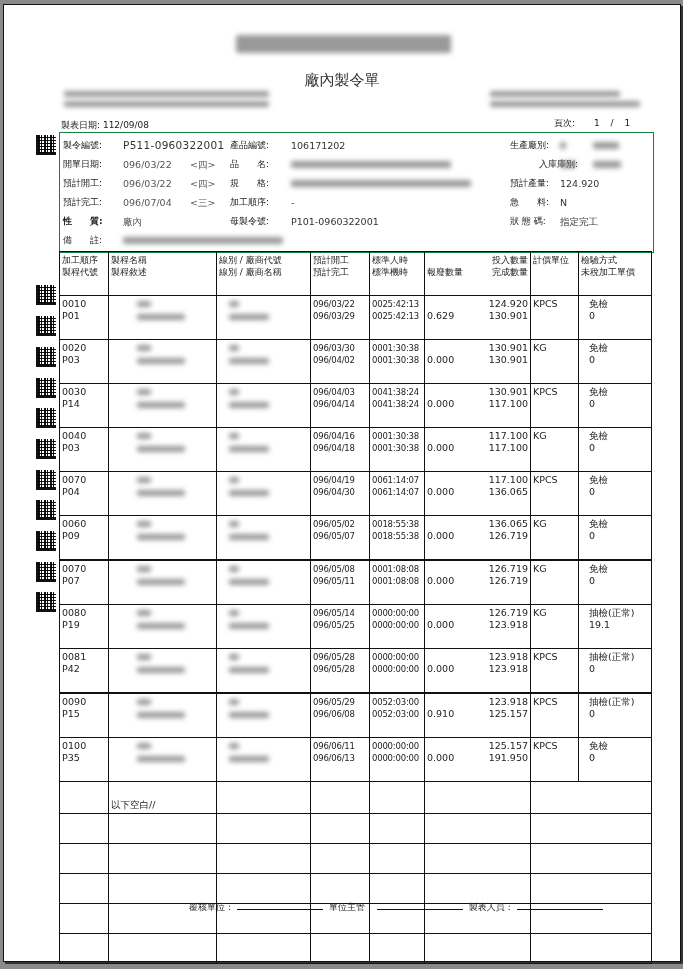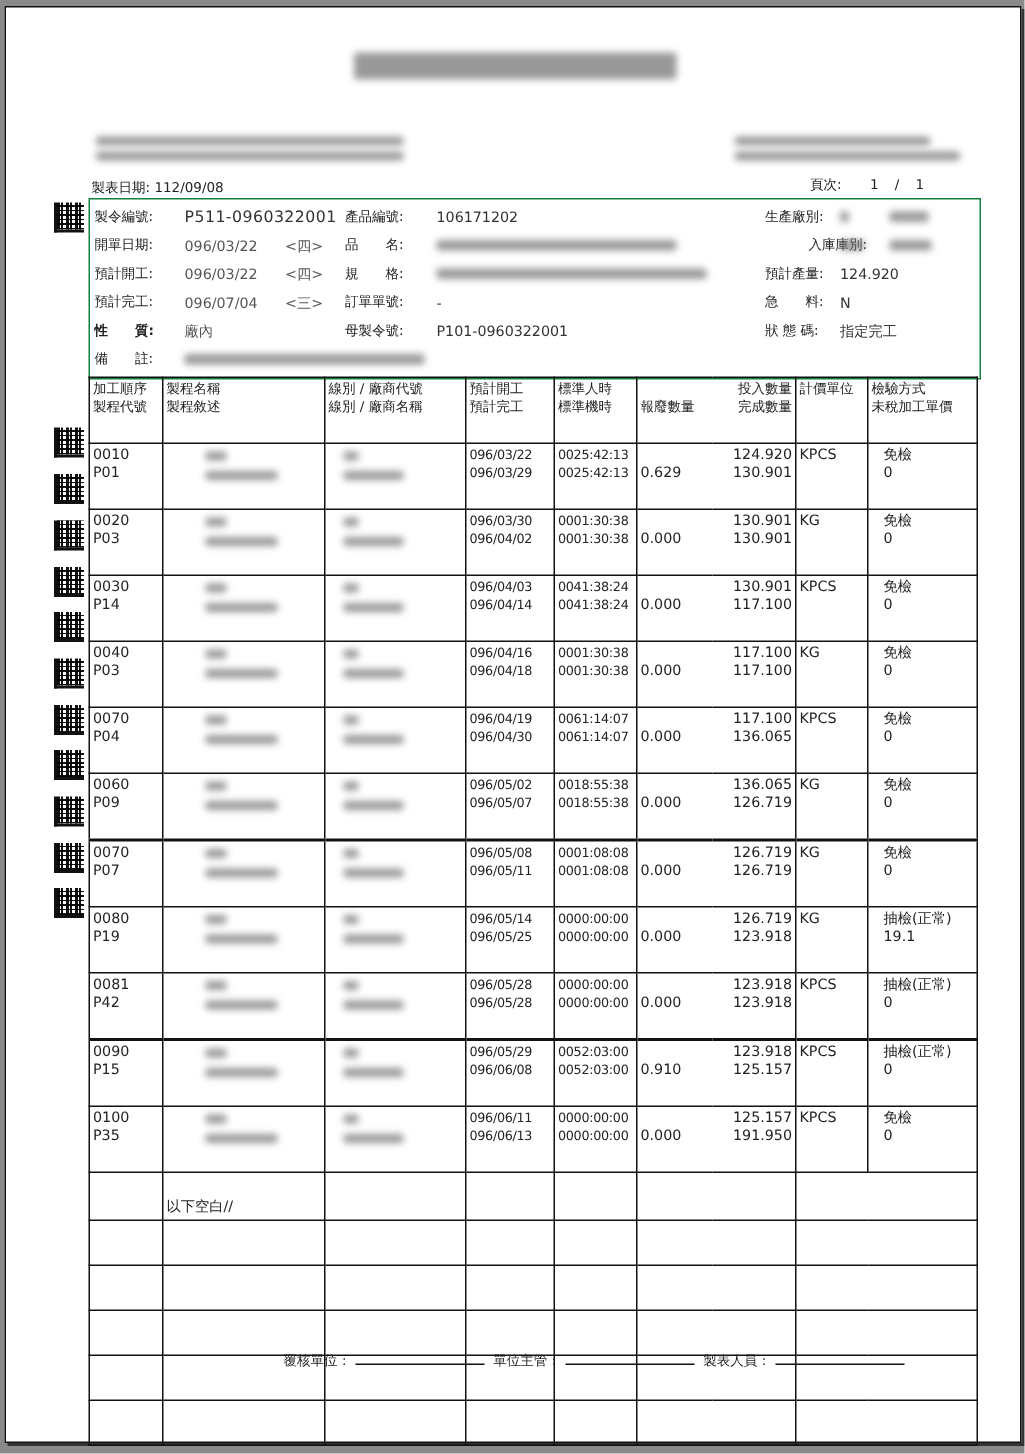--- a/index.html
+++ b/index.html
@@ -7,21 +7,21 @@
          font-family:"DejaVu Sans","Liberation Sans",sans-serif; color:#222; }
   .page { position:absolute; left:3px; top:4px; width:676px; height:956px; background:#fff;
           border:1px solid #111; box-shadow:2px 2px 0 #333; }
   .abs { position:absolute; }
   .blurbox { display:inline-block; background:#777; border-radius:2px; filter:blur(2.5px); opacity:.75; }
   .company { left:232px; top:30px; width:215px; height:22px; }
   .title { left:0; width:676px; top:66px; text-align:center; font-size:15px; color:#333; }
   .addrL { left:60px; top:86px; }
   .addrR { left:486px; top:86px; }
   .hdr-date { left:57px; top:114px; font-size:9px; }
-  .hdr-page { left:536px; top:112px; font-size:9px;text-align:center; }
+  .hdr-page { left:550px; top:112px; font-size:9px;text-align:center; }
   .hdr-page .val { margin-left:16px; letter-spacing:4px; }
 
   .info { left:55px; top:127px; width:593px; height:119px; border:1px solid #15803d; font-size:9.5px; }
   .info .r { position:absolute; left:0; height:19px; line-height:19px; width:100%; }
   .lbl { position:absolute; font-size:9px; color:#222; }
   .v { position:absolute; color:#333; }
   .grey { color:#555; }
 
   .qr { position:absolute; width:18px; height:18px;
         background:
@@ -45,20 +45,21 @@
   .sign .line { display:inline-block; border-bottom:1px solid #111; width:86px; height:9px; margin:0 3px; }
 </style>
 </head>
 <body>
 
 <div class="page">
 
   <div class="abs company">
     <span class="blurbox" style="width:215px;height:18px;"></span>
   </div>
+  <div class="abs title">廠內製令單</div>
 
   <div class="abs addrL">
     <span class="blurbox" style="width:205px;height:6px;display:block;margin-bottom:4px;"></span>
     <span class="blurbox" style="width:205px;height:6px;display:block;"></span>
   </div>
   <div class="abs addrR">
     <span class="blurbox" style="width:130px;height:6px;display:block;margin-bottom:4px;"></span>
     <span class="blurbox" style="width:150px;height:6px;display:block;"></span>
   </div>
 
@@ -98,21 +99,21 @@
       <span class="v grey" style="left:130px;">&lt;四&gt;</span>
       <span class="lbl" style="left:170px;">規　　格:</span>
       <span class="v" style="left:231px;"><span class="blurbox" style="width:180px;height:7px;"></span></span>
       <span class="lbl" style="left:450px;">預計產量:</span>
       <span class="v" style="left:500px;">124.920</span>
     </div>
     <div class="r" style="top:60px;">
       <span class="lbl" style="left:3px;">預計完工:</span>
       <span class="v grey" style="left:63px;">096/07/04</span>
       <span class="v grey" style="left:130px;">&lt;三&gt;</span>
-      <span class="lbl" style="left:170px;">訂單單號:</span>
+      <span class="lbl" style="left:170px;">加工順序:</span>
       <span class="v" style="left:231px;">-</span>
       <span class="lbl" style="left:450px;">急　　料:</span>
       <span class="v" style="left:500px;">N</span>
     </div>
     <div class="r" style="top:79px;">
       <span class="lbl" style="left:3px;font-weight:bold;">性　　質:</span>
       <span class="v grey" style="left:63px;">廠內</span>
       <span class="lbl" style="left:170px;">母製令號:</span>
       <span class="v" style="left:231px;">P101-0960322001</span>
       <span class="lbl" style="left:450px;">狀 態 碼:</span>

